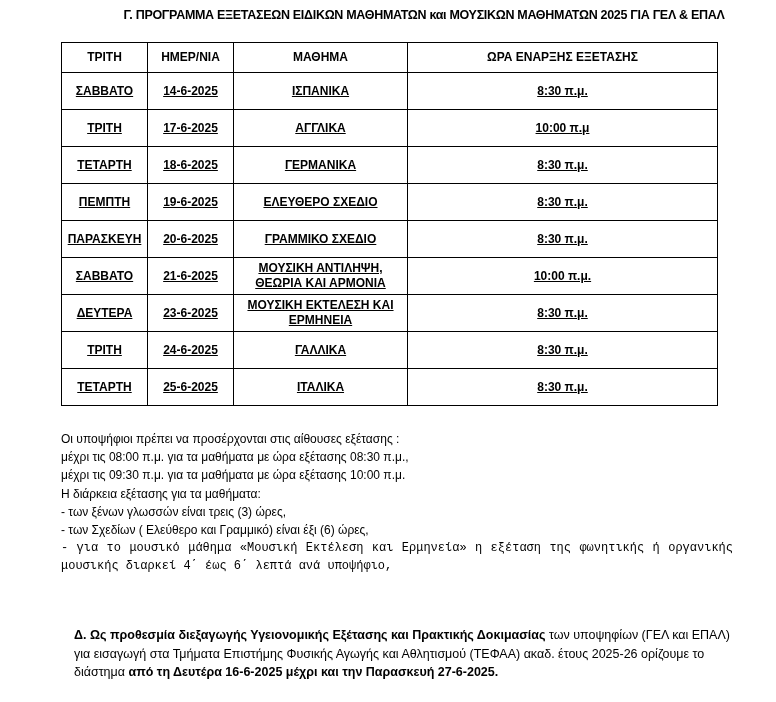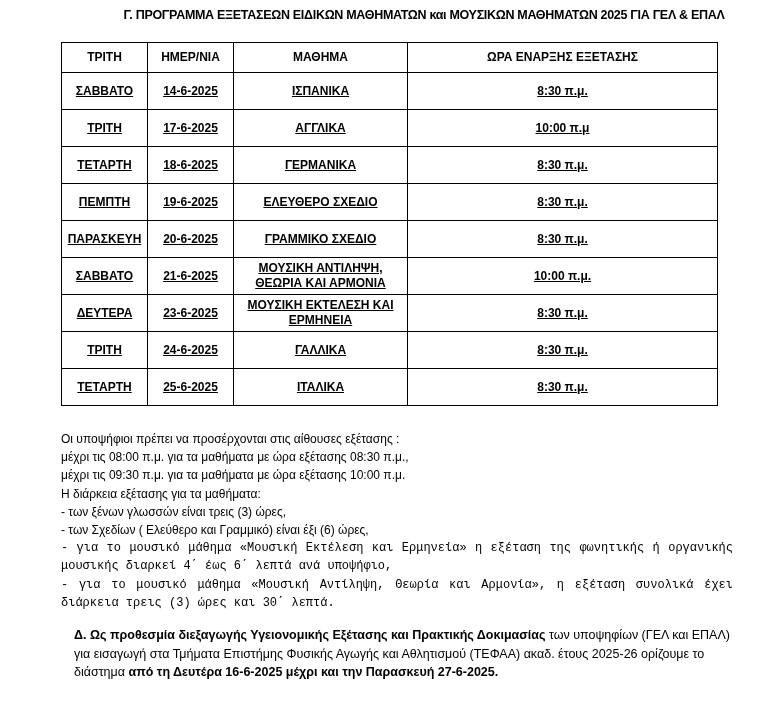--- a/index.html
+++ b/index.html
@@ -99,19 +99,18 @@
 </table>
 
 <div class="notes">
   <p>Οι υποψήφιοι πρέπει να προσέρχονται στις αίθουσες εξέτασης :</p>
   <p>μέχρι τις 08:00 π.μ. για τα μαθήματα με ώρα εξέτασης 08:30 π.μ.,</p>
   <p>μέχρι τις 09:30 π.μ. για τα μαθήματα με ώρα εξέτασης 10:00 π.μ.</p>
   <p>Η διάρκεια εξέτασης για τα μαθήματα:</p>
   <p>- των ξένων γλωσσών είναι τρεις (3) ώρες,</p>
   <p>- των Σχεδίων ( Ελεύθερο και Γραμμικό) είναι έξι (6) ώρες,</p>
   <p class="just">- για το μουσικό μάθημα «Μουσική Εκτέλεση και Ερμηνεία» η εξέταση της φωνητικής ή οργανικής μουσικής διαρκεί  4΄ έως 6΄ λεπτά ανά υποψήφιο,</p>
-  <p class="just">- για το μουσικό μάθημα «Μουσική Αντίληψη, Θεωρία και Αρμονία», η εξέταση συνολικά έχει διάρκεια τρεις (3) ώρες και 30΄ λεπτά.</p>
 </div>
 
 <div class="deadline">
   <b>Δ.</b>
   <b>Ως προθεσμία διεξαγωγής Υγειονομικής Εξέτασης και Πρακτικής Δοκιμασίας</b><span> των υποψηφίων (ΓΕΛ και ΕΠΑΛ) για εισαγωγή στα Τμήματα Επιστήμης Φυσικής Αγωγής και Αθλητισμού (ΤΕΦΑΑ) ακαδ. έτους 2025-26 ορίζουμε το διάστημα </span><b>από τη Δευτέρα 16-6-2025 μέχρι και την Παρασκευή  27-6-2025.</b>
 </div>
 
 </body></html>

